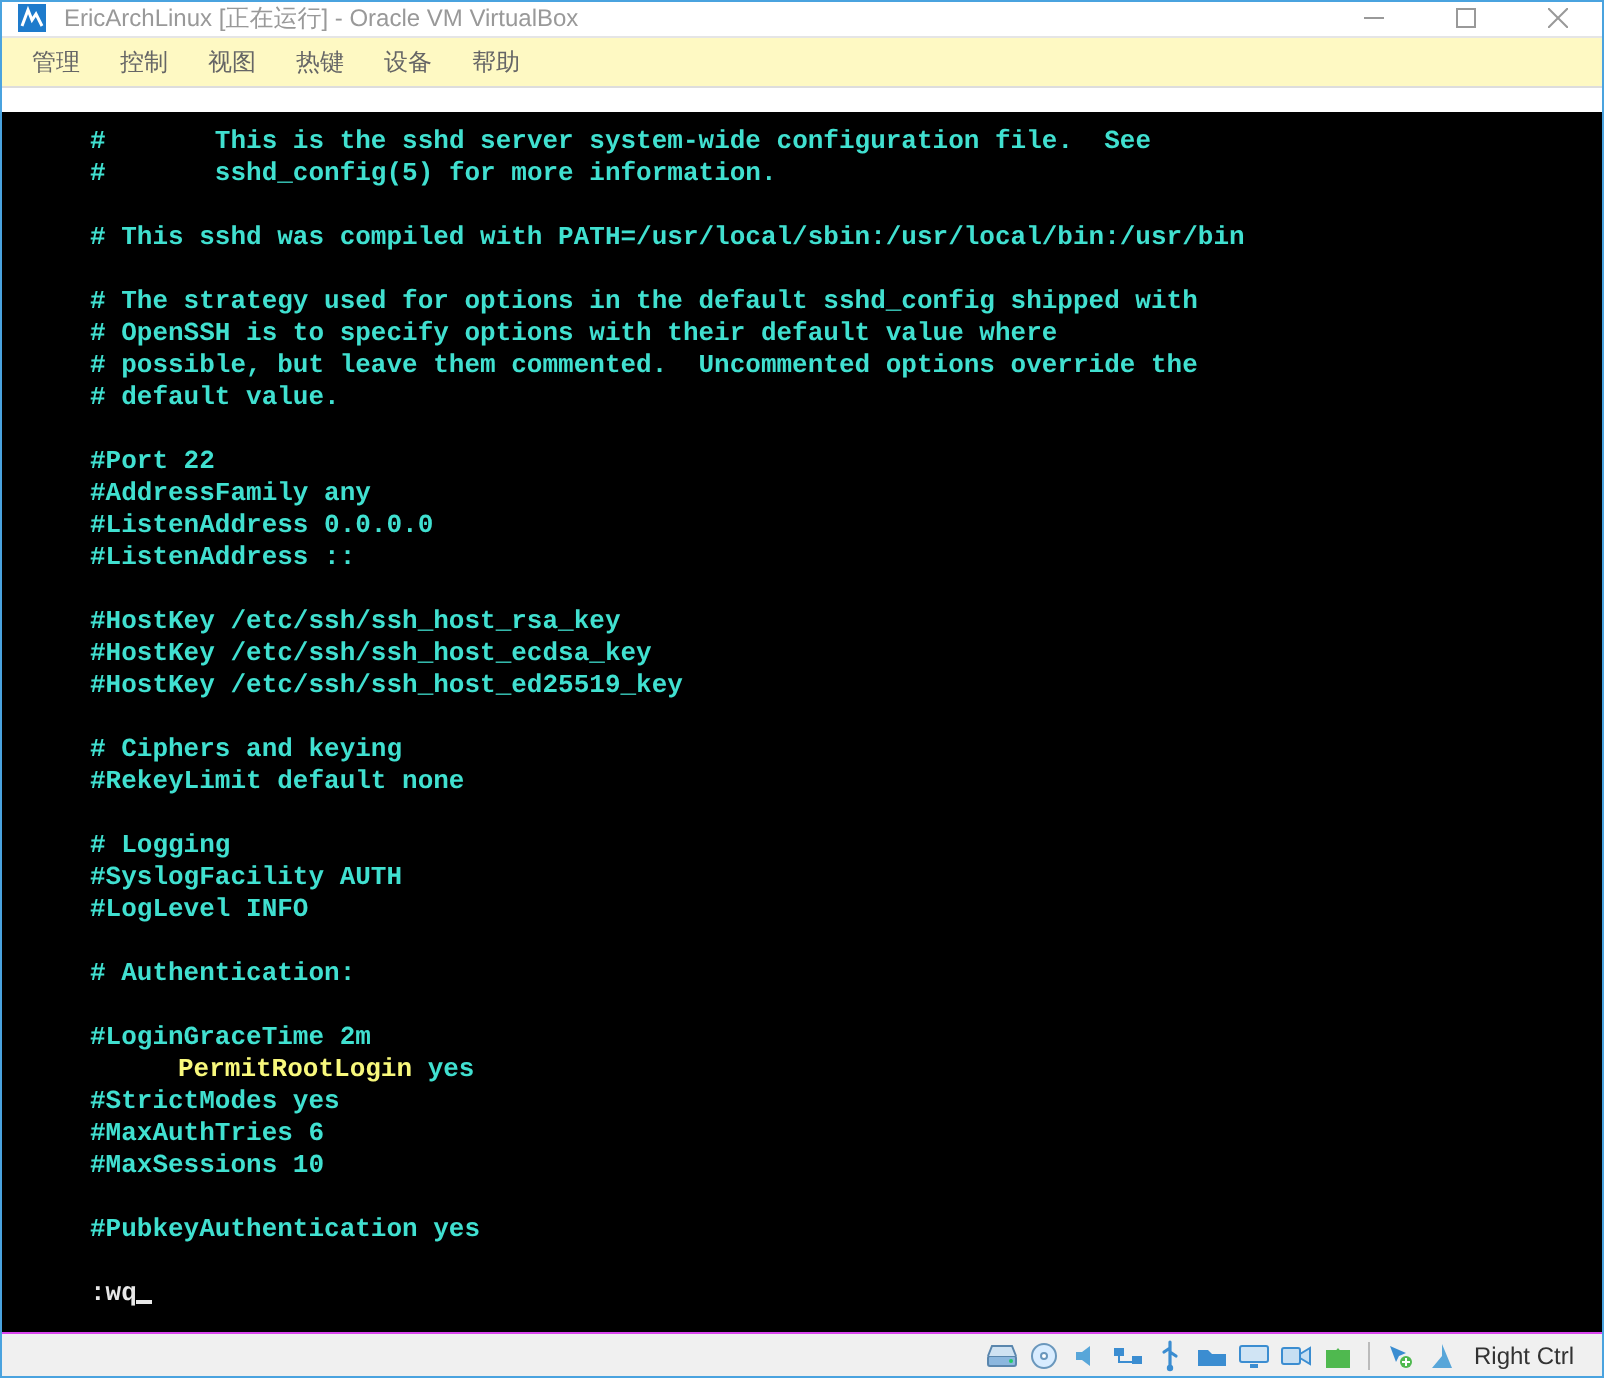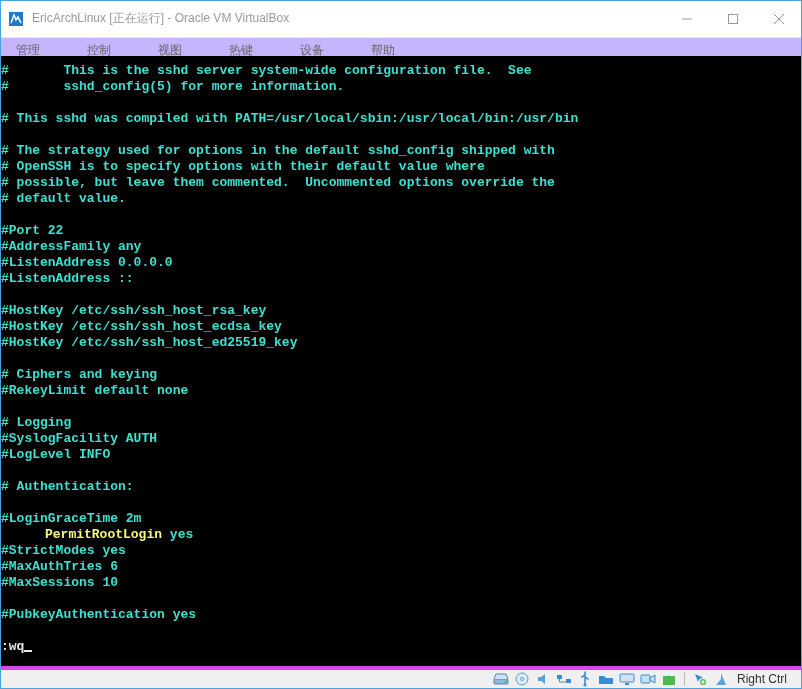--- a/index.html
+++ b/index.html
@@ -5,21 +5,21 @@
   * { margin: 0; padding: 0; box-sizing: border-box; }
   body {
     width: 802px;
     height: 689px;
     font-family: "Segoe UI", sans-serif;
     background: #fff;
     overflow: hidden;
     position: relative;
   }
   .titlebar {
-    height: 38px;
+    height: 19px;
     background: #fff;
     border-bottom: 1px solid #e5e5e5;
     display: flex;
     align-items: center;
     font-size: 12px;
     color: #999;
   }
   .titlebar-icon {
     width: 16px; height: 16px;
     margin: 0 8px 0 8px;
@@ -33,61 +33,61 @@
     width: 46px;
     height: 31px;
     display: flex;
     align-items: center;
     justify-content: center;
     color: #999;
     font-size: 10px;
   }
   .menubar {
     height: 25px;
-    background: #c4b5fd;
+    background: #fef9c3;
     border-bottom: 1px solid #ddd;
     display: flex;
     align-items: center;
     padding-left: 6px;
     font-size: 12px;
     color: #666;
-    gap: 27px;
   }
   .menubar span { padding: 0 10px; }
   .terminal {
     position: absolute;
     left: 1px; right: 1px;
     top: 56px;
     bottom: 23px;
     background: #000;
     font-family: "Consolas","Courier New",monospace;
     font-size: 13px;
     line-height: 16px;
     font-weight: bold;
     white-space: pre;
     overflow: hidden;
     padding-top: 7px;
+    padding-left: 44px;
   }
   .ln { height: 16px; }
   .cy { color: #40e0d0; }
   .ye { color: #f8f87c; margin-left: 44px; }
   .wh { color: #e8e8e8; margin-top: 18px; }
   .blank { height: 16px; }
   .cursor {
     display: inline-block;
     width: 8px;
     border-bottom: 2px solid #e8e8e8;
     margin-bottom: -2px;
   }
   .statusbar {
     position: absolute;
     left: 1px; right: 1px; bottom: 1px;
     height: 22px;
     background: #f0f0f0;
-    border-top: 4px solid #d946ef;
+    border-top: 1px solid #d946ef;
     display: flex;
     align-items: center;
     justify-content: flex-end;
     font-size: 12px;
     color: #333;
   }
   .status-icons { display: flex; align-items: center; gap: 3px; padding-right: 6px;}
   .sicon {
     width: 18px; height: 18px;
     display:flex;align-items:center;justify-content:center;

